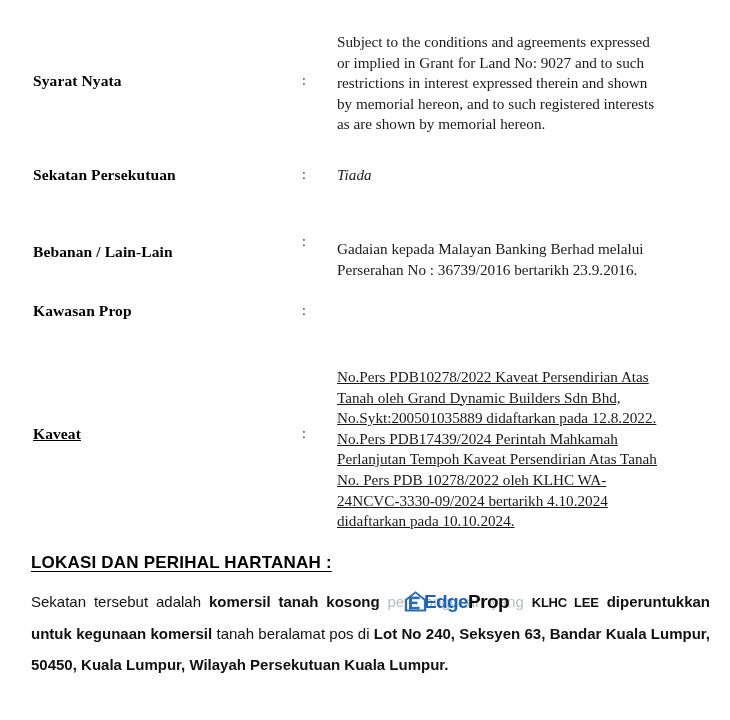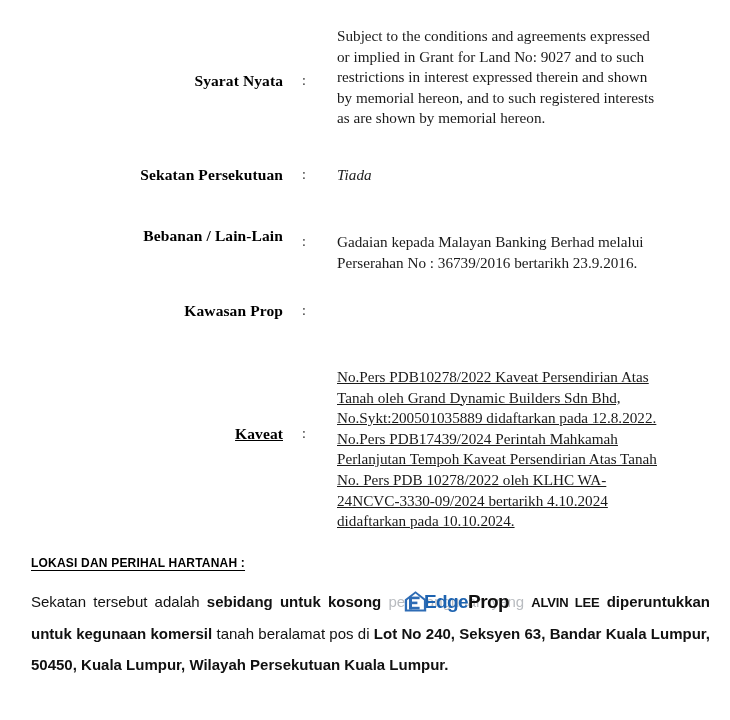--- a/index.html
+++ b/index.html
@@ -33,21 +33,20 @@
   .row-label {
     position: absolute;
     left: 33px;
     width: 250px;
     font-family: "Liberation Serif", "DejaVu Serif", serif;
     font-weight: bold;
     font-size: 15.5px;
     line-height: 19px;
     color: #000000;
     letter-spacing: 0.1px;
-    text-align: right;
   }
   .row-colon {
     position: absolute;
     left: 302px;
     width: 12px;
     font-size: 14px;
     line-height: 19px;
     color: #333333;
     text-align: left;
   }
@@ -61,31 +60,31 @@
     line-height: 20.6px;
     color: #1a1a1a;
     text-align: left;
     white-space: pre-line;
   }
 
   
   #row-syarat           { top: 26px; }
   #row-syarat .row-label{ top: 45px; }
   #row-syarat .row-colon{ top: 45px; }
-  #row-syarat .row-value{ top: 0px; }
+  #row-syarat .row-value{ top: 6px; }
 
   #row-sekatan            { top: 165px; }
   #row-sekatan .row-label { top: 0px; }
   #row-sekatan .row-colon { top: 0px; }
   #row-sekatan .row-value { top: 0px; font-style: italic; }
 
   #row-bebanan            { top: 222px; }
-  #row-bebanan .row-label { top: 4px; }
+  #row-bebanan .row-label { top: 20px; }
   #row-bebanan .row-colon { top: 10px; }
-  #row-bebanan .row-value { top: 10px; }
+  #row-bebanan .row-value { top: 17px; }
 
   #row-rizab            { top: 301px; }
   #row-rizab .row-label { top: 0px; }
   #row-rizab .row-colon { top: 0px; }
   #row-rizab .row-value { top: 0px; }
 
   #row-kaveat            { top: 355px; }
   #row-kaveat .row-label { top: 69px; text-decoration: underline; }
   #row-kaveat .row-colon { top: 69px; }
   #row-kaveat .row-value { top: 12px; text-decoration: underline; }
@@ -97,21 +96,21 @@
     left: 0;
     width: 730px;
     font-family: "Liberation Sans", "DejaVu Sans", sans-serif;
   }
   .section-heading {
     position: absolute;
     top: 0;
     left: 31px;
     font-family: "Liberation Sans", "DejaVu Sans", sans-serif;
     font-weight: bold;
-    font-size: 12px;
+    font-size: 17px;
     line-height: 20px;
     color: #000000;
     text-decoration: underline;
     text-underline-offset: 3px;
     letter-spacing: 0.2px;
   }
   .location-body {
     position: absolute;
     top: 33px;
     left: 31px;
@@ -210,21 +209,21 @@
 24NCVC-3330-09/2024 bertarikh 4.10.2024
 didaftarkan pada 10.10.2024.</div>
   </div>
 
 </div>
 
 <div class="location-section">
   <div class="section-heading">LOKASI DAN PERIHAL HARTANAH :</div>
 
   <div class="location-body">
-    <span>Sekatan tersebut adalah </span><b>sebidang untuk kosong</b><span class="faded"> pembangunan yang</span> <span class="agent-name">ALVIN LEE</span> <b>diperuntukkan untuk kegunaan komersil</b><span> tanah beralamat pos di </span><b>Lot No 240, Seksyen 63, Bandar Kuala Lumpur, 50450, Kuala Lumpur, Wilayah Persekutuan Kuala Lumpur.</b>
+    <span>Sekatan tersebut adalah </span><b>komersil tanah kosong</b><span class="faded"> pembangunan yang</span> <span class="agent-name">KLHC LEE</span> <b>diperuntukkan untuk kegunaan komersil</b><span> tanah beralamat pos di </span><b>Lot No 240, Seksyen 63, Bandar Kuala Lumpur, 50450, Kuala Lumpur, Wilayah Persekutuan Kuala Lumpur.</b>
   </div>
 </div>
 
 <div class="watermark">
   <span class="watermark-mark">
     <svg width="25" height="25" viewBox="0 0 25 25" aria-hidden="true">
       <path d="M12.5 2.2 L23.2 10.4 L23.2 22.4 L1.8 22.4 L1.8 10.4 Z" fill="#2e6cb5"></path>
       <path d="M12.5 4.6 L20.9 11.2 L20.9 20.4 L4.1 20.4 L4.1 11.2 Z" fill="#ffffff"></path>
       <rect x="6.0" y="7.6" width="3.0" height="12.8" fill="#2e6cb5"></rect>
       <rect x="6.0" y="7.6" width="10.6" height="2.6" fill="#2e6cb5"></rect>

